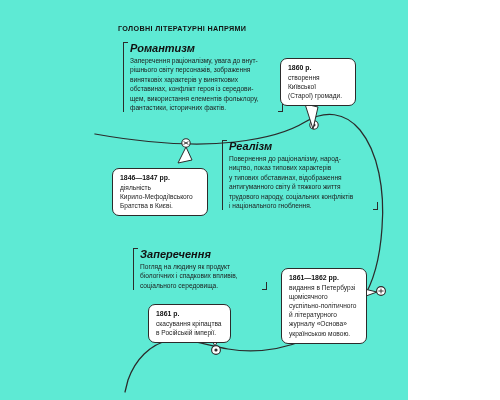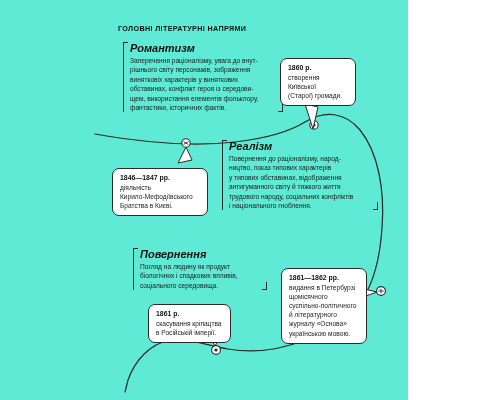--- a/index.html
+++ b/index.html
@@ -177,21 +177,21 @@
 ництво, показ типових характерів
 у типових обставинах, відображення
 антигуманного світу й тяжкого життя
 трудового народу, соціальних конфліктів
 і національного гноблення.</div>
     <span class="bracket-end"></span>
   </div>
 
   <div class="desc-block" style="left:133px; top:248px; width:124px;">
     <span class="bracket"></span>
-    <div class="desc-title">Повернення</div>
+    <div class="desc-title">Заперечення</div>
     <div class="desc-body">Погляд на людину як продукт
 біологічних і спадкових впливів,
 соціального середовища.</div>
     <span class="bracket-end"></span>
   </div>
 
   <div class="bubble" style="left:281px; top:268px; width:86px;">
     <div class="bubble-date">1861—1862 рр.</div>
     <div class="bubble-text">видання в Петербурзі
 щомісячного

